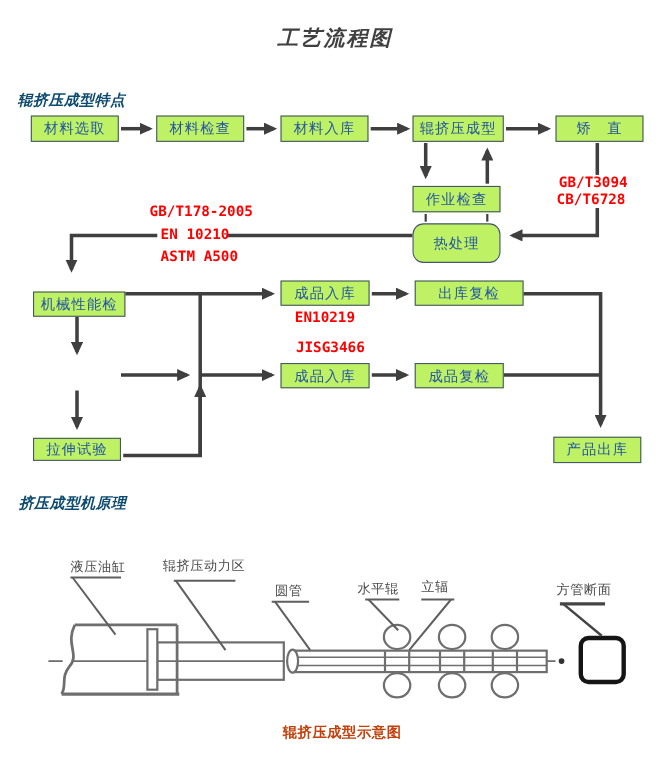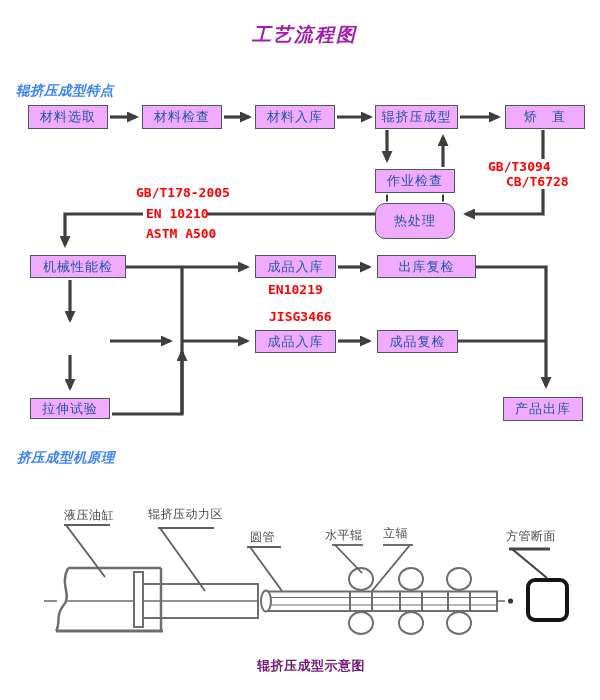--- a/index.html
+++ b/index.html
@@ -4,44 +4,44 @@
 <style>
   html,body{margin:0;padding:0;}
   body{
     width:600px;height:700px;position:relative;background:#ffffff;
     font-family:"DejaVu Sans","Liberation Sans",sans-serif;
     overflow:hidden;
   }
   #stage{position:absolute;left:0;top:0;width:600px;height:700px;}
   svg.lines{position:absolute;left:0;top:0;z-index:1;pointer-events:none;}
   .fbox{
-    position:absolute;z-index:3;background:#f0abfc;
+    position:absolute;z-index:3;background:#bef264;
     border:1.5px solid #46566b;box-sizing:border-box;
     display:flex;align-items:center;justify-content:center;
     color:#2455a4;font-size:13px;letter-spacing:1px;white-space:pre;font-family:Liberation Mono, monospace;
   }
   .title{
-    position:absolute;z-index:2;color:#a21caf;font-weight:bold;font-style:italic;
+    position:absolute;z-index:2;color:#404040;font-weight:bold;font-style:italic;
     font-size:19px;letter-spacing:2px;white-space:nowrap;
   }
   .sec-head{
-    position:absolute;z-index:2;color:#3b82f6;font-weight:bold;font-style:italic;
+    position:absolute;z-index:2;color:#0c4a6e;font-weight:bold;font-style:italic;
     font-size:13.5px;letter-spacing:0.5px;white-space:nowrap;
   }
   .red-std{
     position:absolute;z-index:2;color:#ff0000;font-weight:bold;
     font-family:"DejaVu Sans Mono","Liberation Mono",monospace;
     font-size:13px;line-height:14px;white-space:nowrap;
   }
   .m-label{
     position:absolute;z-index:2;color:#4a4a4a;font-size:12px;white-space:nowrap;
     letter-spacing:0.5px;
   }
   .caption{
-    position:absolute;z-index:2;color:#701a75;font-size:13px;font-weight:bold;
+    position:absolute;z-index:2;color:#c2410c;font-size:13px;font-weight:bold;
     letter-spacing:0.5px;white-space:nowrap;
   }
 </style>
 </head>
 <body>
 
 <div id="stage">
 
   <svg class="lines" width="600" height="700" viewBox="0 0 600 700">
     <defs>
@@ -157,32 +157,32 @@
   <div class="sec-head" style="left:16px;top:82px;">辊挤压成型特点</div>
   <div class="sec-head" style="left:17px;top:449px;">挤压成型机原理</div>
 
   <div class="fbox" style="left:28px;top:105px;width:80px;height:24px;">材料选取</div>
   <div class="fbox" style="left:142px;top:105px;width:80px;height:24px;">材料检查</div>
   <div class="fbox" style="left:255px;top:105px;width:80px;height:24px;">材料入库</div>
   <div class="fbox" style="left:505px;top:105px;width:80px;height:24px;">矫　直</div>
   <div class="fbox" style="left:375px;top:105px;width:83px;height:24px;">辊挤压成型</div>
   <div class="fbox" style="left:375px;top:169px;width:80px;height:24px;">作业检查</div>
   <div class="fbox" style="left:375px;top:203px;width:80px;height:36px;border-radius:10px;">热处理</div>
-  <div class="fbox" style="left:30px;top:255px;width:96px;height:23px;">机械性能检</div>
+  <div class="fbox" style="left:30px;top:265px;width:84px;height:23px;">机械性能检</div>
   <div class="fbox" style="left:255px;top:255px;width:81px;height:23px;">成品入库</div>
   <div class="fbox" style="left:377px;top:255px;width:99px;height:23px;text-align:right;">出库复检</div>
   <div class="fbox" style="left:255px;top:330px;width:81px;height:23px;">成品入库</div>
   <div class="fbox" style="left:377px;top:330px;width:81px;height:23px;">成品复检</div>
   <div class="fbox" style="left:503px;top:397px;width:80px;height:24px;">产品出库</div>
   <div class="fbox" style="left:30px;top:398px;width:80px;height:21px;">拉伸试验</div>
 
   <div class="red-std" style="left:136px;top:186px;">GB/T178-2005</div>
   <div class="red-std" style="left:146px;top:207px;">EN 10210</div>
   <div class="red-std" style="left:146px;top:227px;">ASTM A500</div>
-  <div class="red-std" style="left:488px;top:160px;text-align:center;">GB/T3094</div>
+  <div class="red-std" style="left:508px;top:160px;text-align:center;">GB/T3094</div>
   <div class="red-std" style="left:506px;top:175px;">CB/T6728</div>
   <div class="red-std" style="left:268px;top:283px;">EN10219</div>
   <div class="red-std" style="left:269px;top:310px;">JISG3466</div>
 
   <div class="m-label" style="left:64px;top:507px;">液压油缸</div>
   <div class="m-label" style="left:148px;top:506px;">辊挤压动力区</div>
   <div class="m-label" style="left:250px;top:529px;">圆管</div>
   <div class="m-label" style="left:325px;top:527px;">水平辊</div>
   <div class="m-label" style="left:383px;top:525px;">立辐</div>
   <div class="m-label" style="left:506px;top:528px;text-align:center;">方管断面</div>

